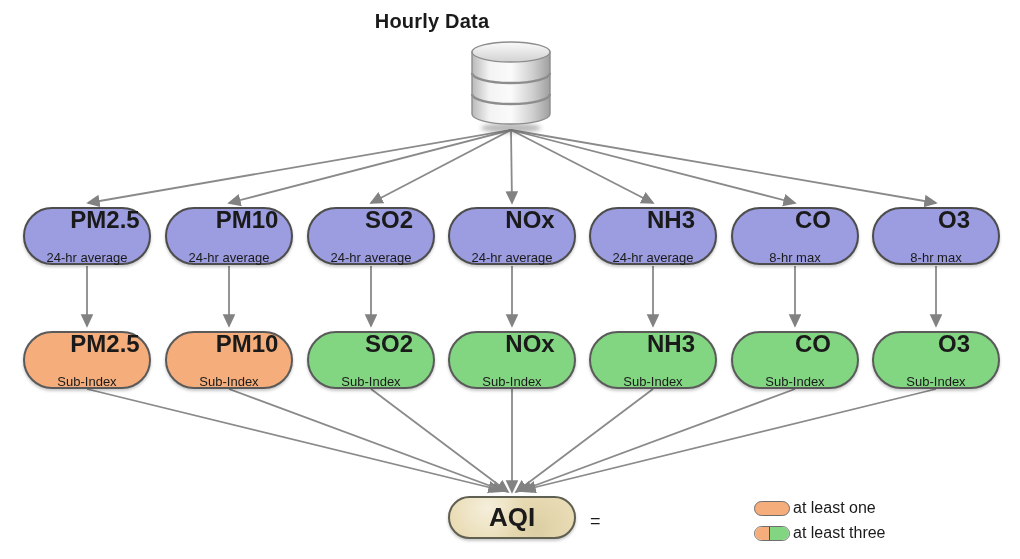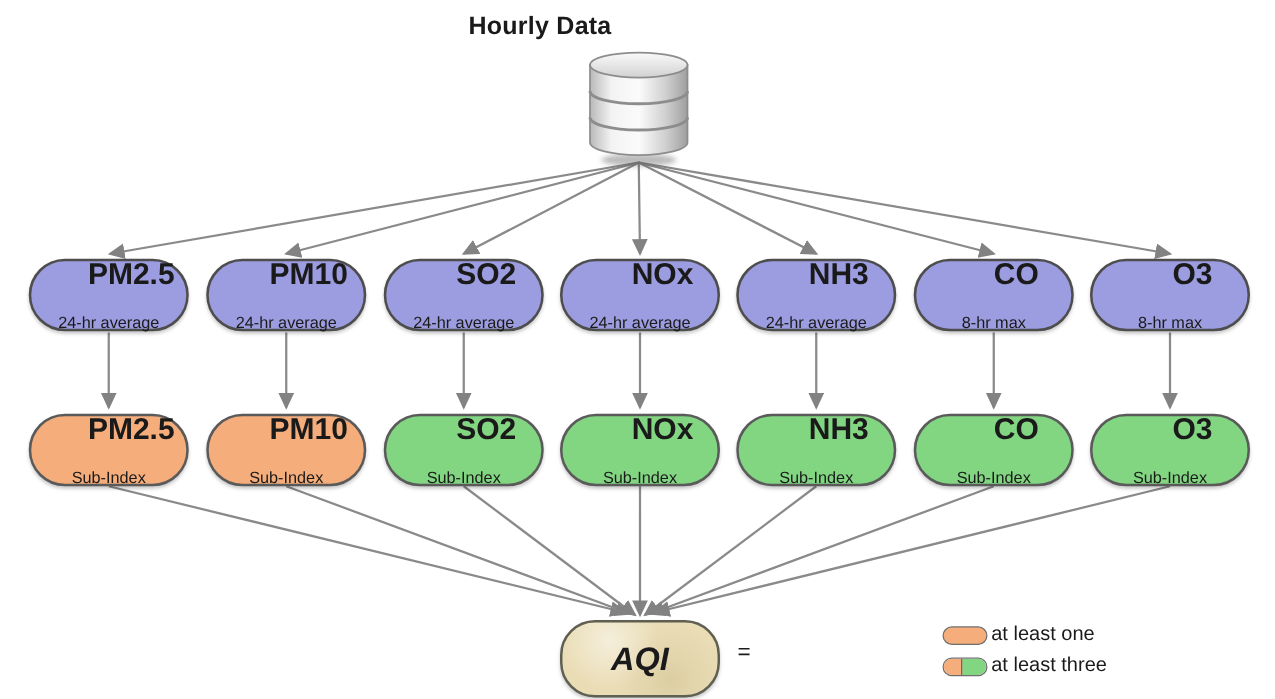--- a/index.html
+++ b/index.html
@@ -24,29 +24,28 @@
     box-shadow:0 2px 3px rgba(0,0,0,0.22);
   }
   .row1 .pill{top:207px;background:#9C9CE0;}
   .row2 .pill{top:331px;}
   .pill.orange{background:#F5AE7B;border-color:#5a5a5a;}
   .pill.green{background:#82D682;border-color:#5a5a5a;}
   .pill-label{font-size:24px;font-weight:bold;line-height:1.05;margin-left:36px;}
   .pill-sublabel{font-size:13px;margin-top:18px;}
   
   .aqi-pill{
-    position:absolute;left:448px;top:496px;width:128px;height:62px;border-radius:28px;
+    position:absolute;left:448px;top:496px;width:128px;height:43px;border-radius:28px;
     border:2px solid #5f5f52;box-sizing:border-box;z-index:1;
     background:
       radial-gradient(circle at 30% 25%, rgba(255,255,255,0.5), rgba(255,255,255,0) 40%),
       radial-gradient(circle at 70% 80%, rgba(160,140,80,0.18), rgba(160,140,80,0) 45%),
       #EADDB6;
     display:flex;align-items:center;justify-content:center;
     box-shadow:0 2px 3px rgba(0,0,0,0.22);
-    font-style:italic;
   }
   .aqi-label{font-size:26px;font-weight:bold;}
   .aqi-formula{
     position:absolute;left:590px;top:511px;display:flex;gap:16px;
     font-size:18px;z-index:1;align-items:center;
   }
   
   .legend{position:absolute;left:754px;top:498px;z-index:1;}
   .legend-row{display:flex;align-items:center;gap:3px;height:20px;margin-bottom:5px;}
   .swatch{

